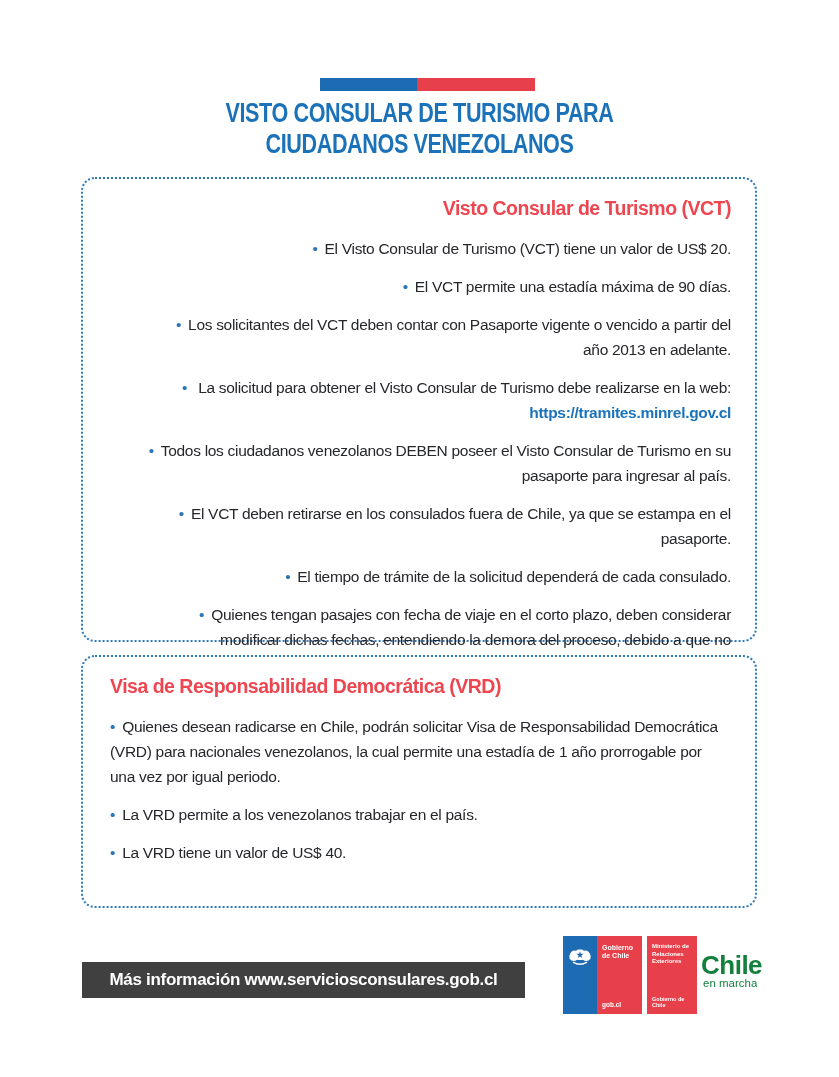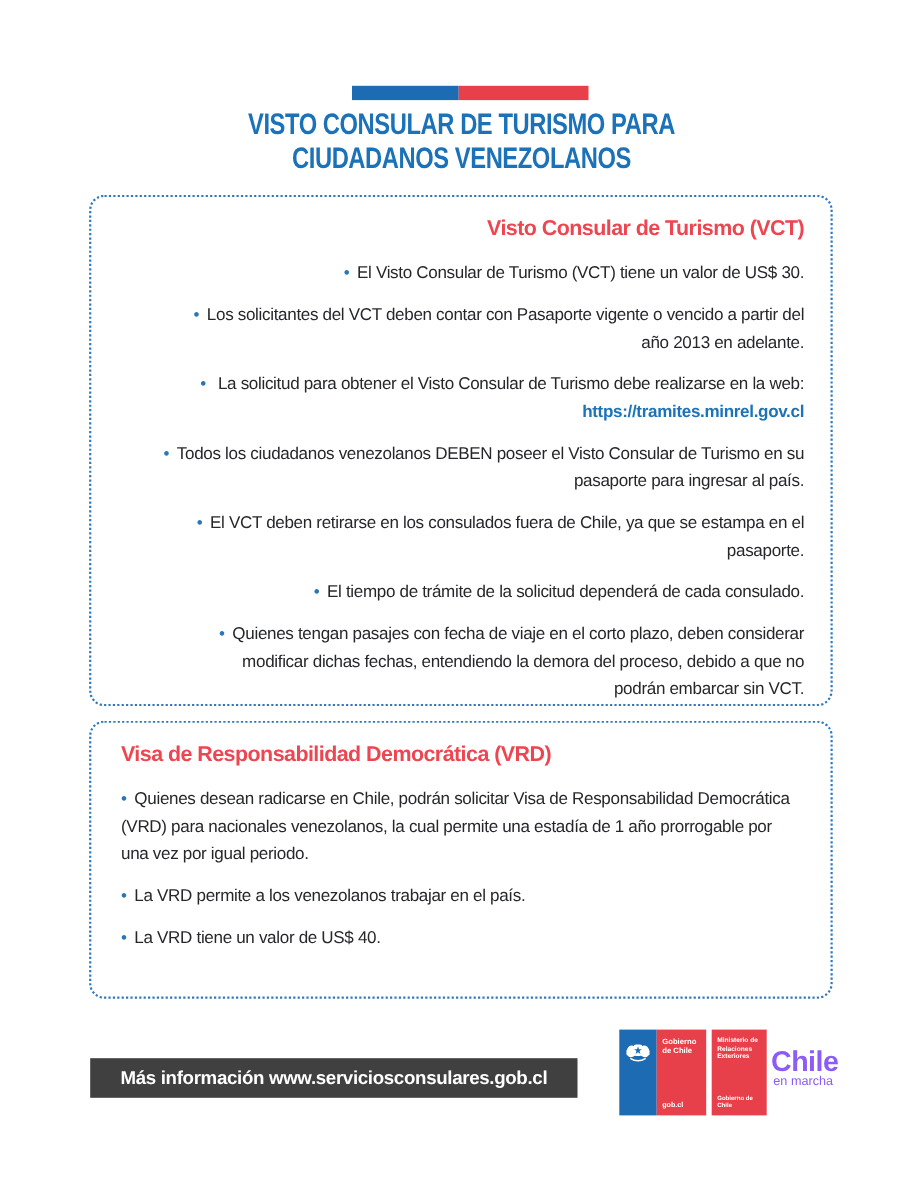--- a/index.html
+++ b/index.html
@@ -86,39 +86,40 @@
   .logo-minrel { position: absolute; left: 647px; top: 936px; width: 50px; height: 78px; background: #E8404B; }
   .logo-minrel .min-name {
     position: absolute; top: 7px; left: 5px;
     color: #fff; font-weight: bold; font-size: 6px; line-height: 7.5px; white-space: pre-line;
   }
   .logo-minrel .min-gob {
     position: absolute; bottom: 6px; left: 5px;
     color: #fff; font-weight: bold; font-size: 5.5px;
   }
 
-  .brand { position: absolute; left: 701px; top: 952px; color: #8b5cf6; }
+  .brand { position: absolute; left: 701px; top: 952px; color: #15803d; }
   .brand .brand-chile { font-size: 26px; font-weight: bold; letter-spacing: -0.5px; line-height: 26px; }
   .brand .brand-sub { font-size: 11.5px; margin-left: 2px; margin-top: -1px; }
 </style>
 </head>
 <body>
 
 <div class="flag-bar">
   <div class="flag-blue"></div>
   <div class="flag-red"></div>
 </div>
 
 <h1 class="page-title">VISTO CONSULAR DE TURISMO PARA
 CIUDADANOS VENEZOLANOS</h1>
 
 <section class="info-box box-1">
   <h2 class="box-heading">Visto Consular de Turismo (VCT)</h2>
   <ul class="bullets">
-    <li><span class="b-text">El Visto Consular de Turismo (VCT) tiene un valor de US$ 30.</span></li>
+    <li><span class="b-text">El Visto Consular de Turismo (VCT) tiene un valor de US$ 20.</span></li>
+    <li><span class="b-text">El VCT permite una estadía máxima de 90 días.</span></li>
     <li><span class="b-text">Los solicitantes del VCT deben contar con Pasaporte vigente o vencido a partir del
 año 2013 en adelante.</span></li>
     <li>
       <span class="b-text">La solicitud para obtener el Visto Consular de Turismo debe realizarse en la  web:</span>
       <span class="b-link block">https://tramites.minrel.gov.cl</span>
     </li>
     <li><span class="b-text">Todos los ciudadanos venezolanos DEBEN poseer el Visto Consular de Turismo en su
 pasaporte para ingresar al país.</span></li>
     <li><span class="b-text">El VCT deben retirarse en los consulados fuera de Chile, ya que se estampa en el pasaporte.</span></li>
     <li><span class="b-text">El tiempo de trámite de la solicitud dependerá de cada consulado.</span></li>

